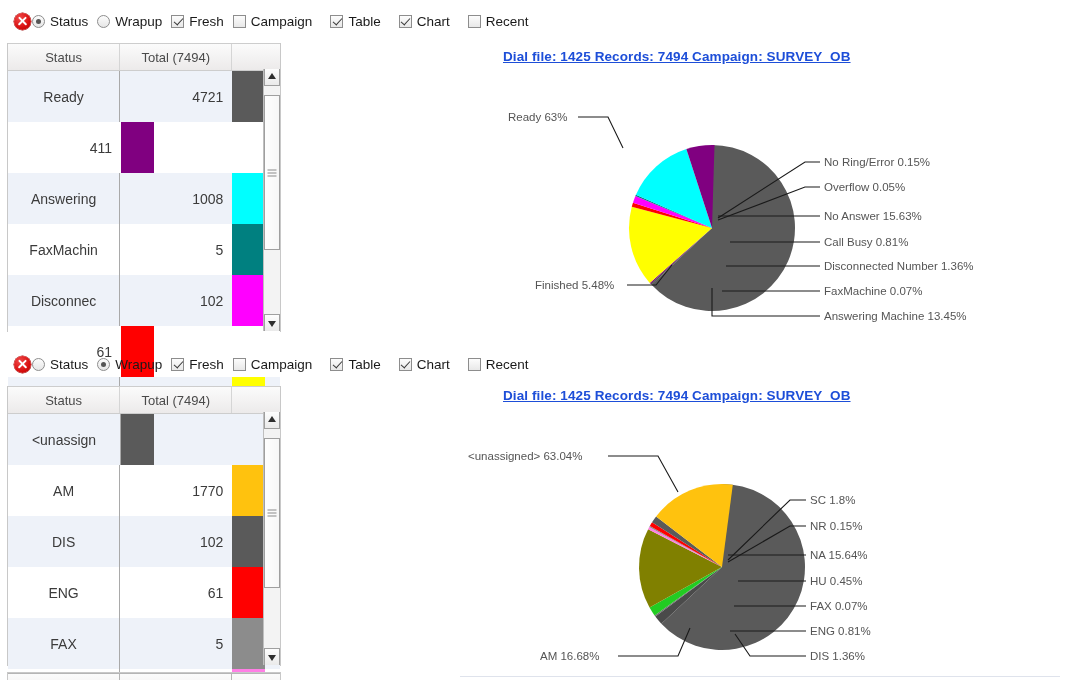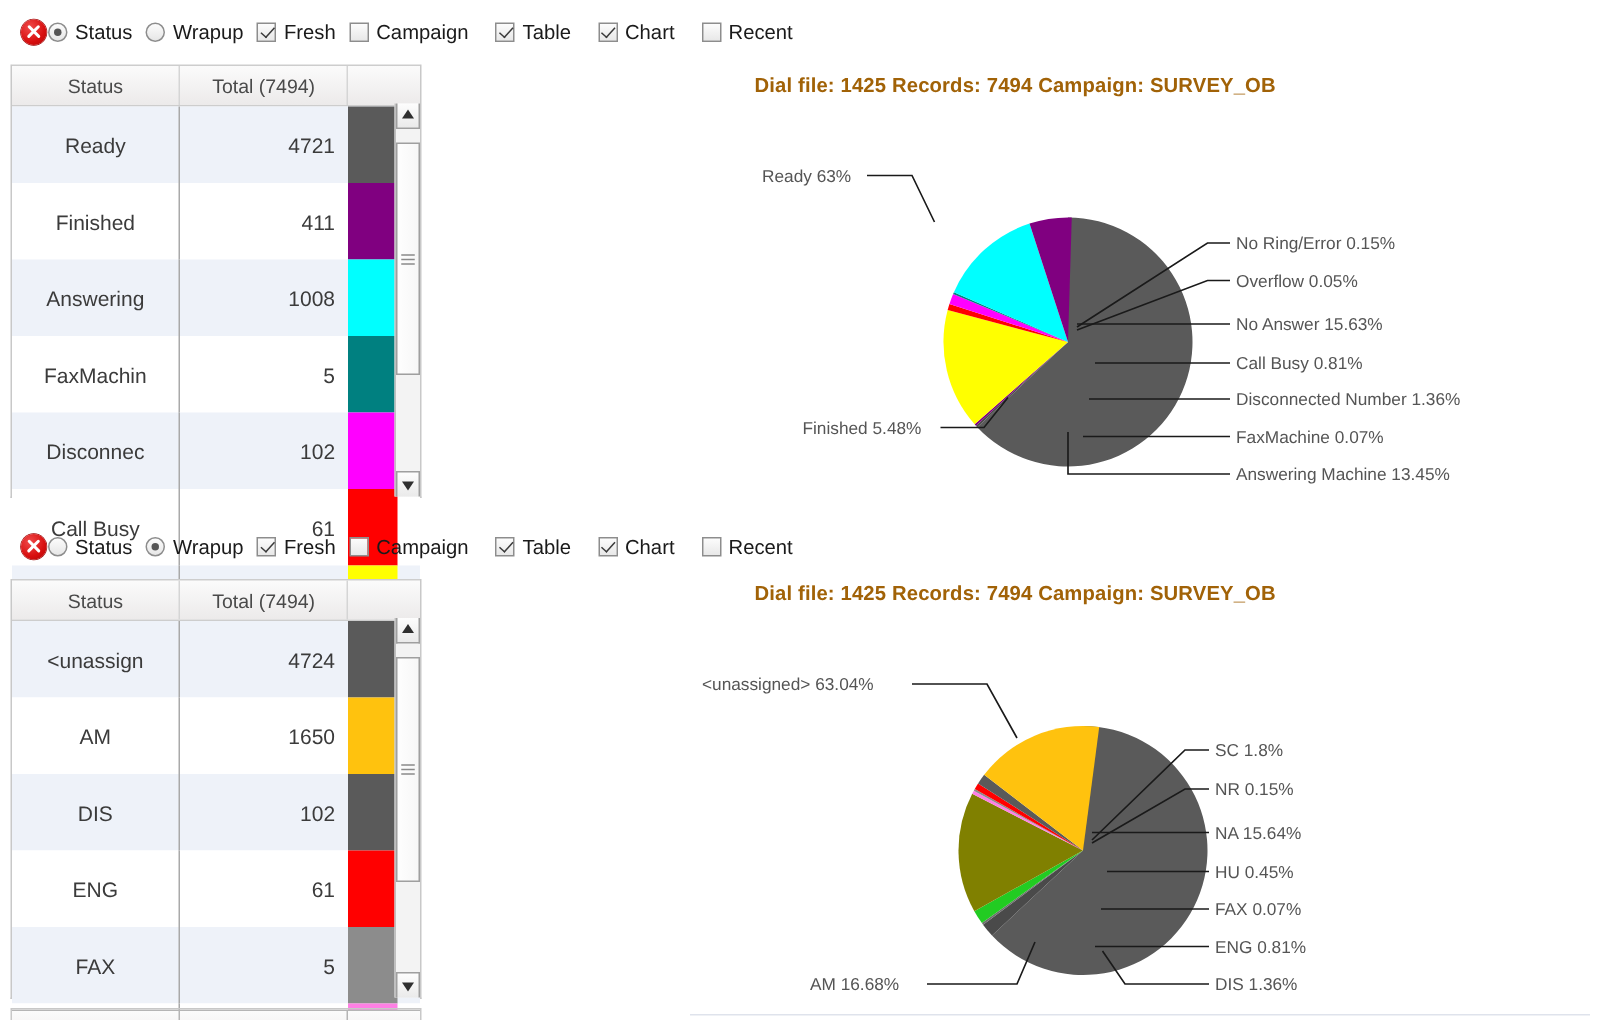--- a/index.html
+++ b/index.html
@@ -208,21 +208,22 @@
     background: #8a8a8a;
     margin-bottom: 2px;
   }
 
   
   .chart-wrap { position: absolute; }
   .chart-title {
     position: absolute;
     font-size: 13.5px;
     font-weight: bold;
-    color: #a16207;
+    color: #1d4ed8;
+    text-decoration: underline;
     white-space: nowrap;
     letter-spacing: 0.1px;
   }
   .chart-svg { position: absolute; left: 0; top: 0; }
   .plabel {
     font-family: "Liberation Sans", sans-serif;
     font-size: 11.5px;
     fill: #555555;
   }
 
@@ -292,21 +293,20 @@
     </div>
     <div class="grid-body" id="gbody0">
         <div class="grow alt">
           <div class="gc c0">Ready</div>
           <div class="gc c1">4721</div>
           <div class="gc c2">
             <span class="swatch" style="background: rgb(90, 90, 90);"></span>
           </div>
         </div>
         <div class="grow">
-          <div class="gc c0">Finished</div>
           <div class="gc c1">411</div>
           <div class="gc c2">
             <span class="swatch" style="background: rgb(128, 0, 128);"></span>
           </div>
         </div>
         <div class="grow alt">
           <div class="gc c0">Answering</div>
           <div class="gc c1">1008</div>
           <div class="gc c2">
             <span class="swatch" style="background: rgb(0, 255, 255);"></span>
@@ -320,21 +320,20 @@
           </div>
         </div>
         <div class="grow alt">
           <div class="gc c0">Disconnec</div>
           <div class="gc c1">102</div>
           <div class="gc c2">
             <span class="swatch" style="background: rgb(255, 0, 255);"></span>
           </div>
         </div>
         <div class="grow">
-          <div class="gc c0">Call Busy</div>
           <div class="gc c1">61</div>
           <div class="gc c2">
             <span class="swatch" style="background: rgb(255, 0, 0);"></span>
           </div>
         </div>
         <div class="grow alt">
           <div class="gc c0">No Answer</div>
           <div class="gc c1">1698</div>
           <div class="gc c2">
             <span class="swatch" style="background: rgb(255, 255, 0);"></span>
@@ -431,28 +430,27 @@
 
   <div class="grid" id="grid1" style="left:7px; top:386px; width:274px; height:280px;">
     <div class="grid-head">
       <div class="gh c0">Status</div>
       <div class="gh c1">Total (7494)</div>
       <div class="gh c2"></div>
     </div>
     <div class="grid-body" id="gbody1">
         <div class="grow alt">
           <div class="gc c0">&lt;unassign</div>
-          <div class="gc c1">4724</div>
           <div class="gc c2">
             <span class="swatch" style="background: rgb(90, 90, 90);"></span>
           </div>
         </div>
         <div class="grow">
           <div class="gc c0">AM</div>
-          <div class="gc c1">1650</div>
+          <div class="gc c1">1770</div>
           <div class="gc c2">
             <span class="swatch" style="background: rgb(255, 194, 14);"></span>
           </div>
         </div>
         <div class="grow alt">
           <div class="gc c0">DIS</div>
           <div class="gc c1">102</div>
           <div class="gc c2">
             <span class="swatch" style="background: rgb(90, 90, 90);"></span>
           </div>

